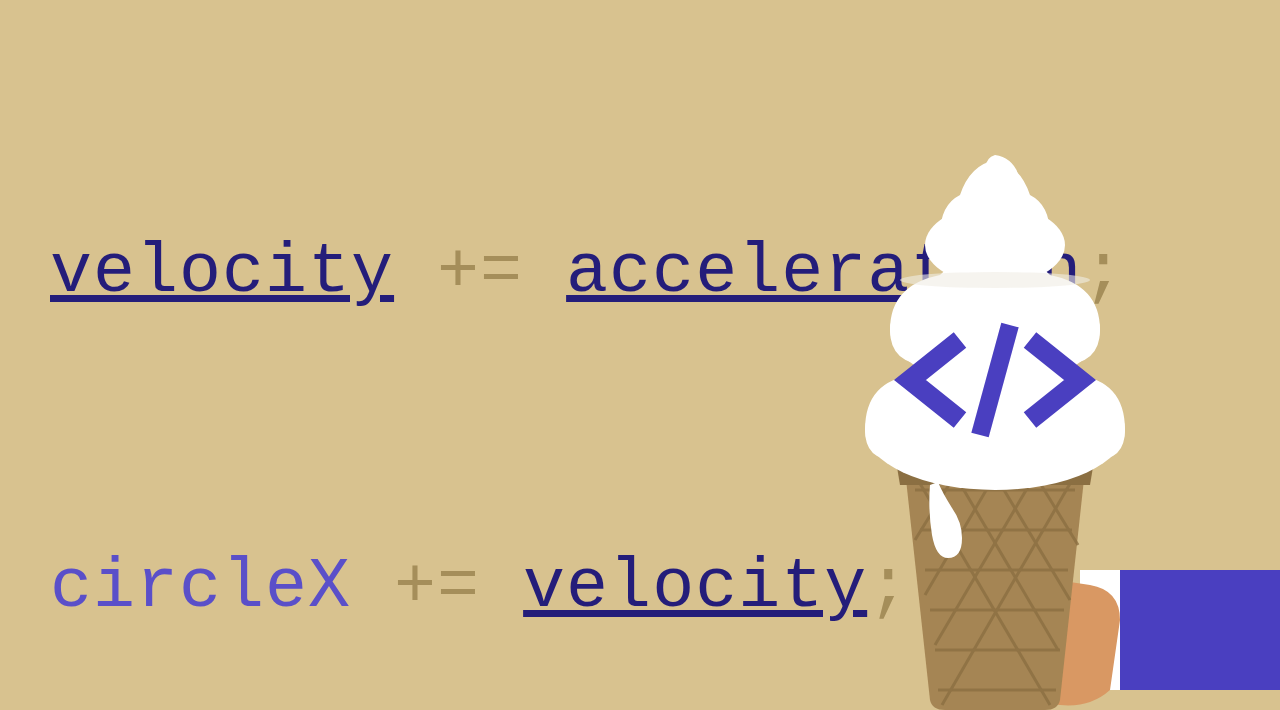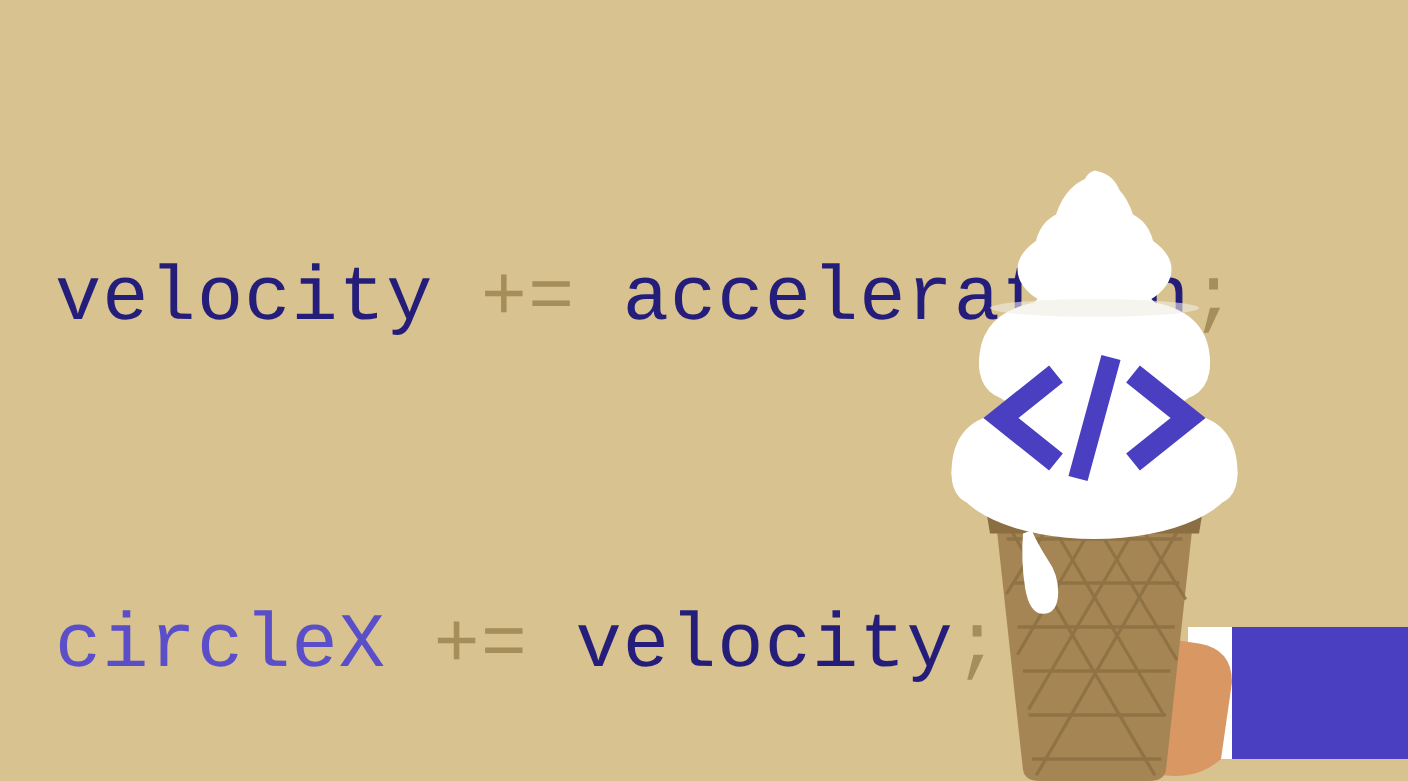--- a/index.html
+++ b/index.html
@@ -12,21 +12,21 @@
   .code-container {
     position: absolute;
     top: 10px;
     left: 50px;
     font-size: 70px;
     line-height: 1.5;
     white-space: pre;
     letter-spacing: 1px;
   }
   .line { display: block; }
-  .kw-var { color: #241d7a; font-weight: 500; }
+  .kw-var { color: #241d7a; font-weight: 500; text-decoration: underline; }
   .kw-purple { color: #5a4fc9; font-weight: 500; text-align: center; }
   .op { color: #a58e5a; }
   .illustration {
     position: absolute;
     bottom: 0;
     right: 0;
     width: 600px;
     height: 560px;
     pointer-events: none;
   }

